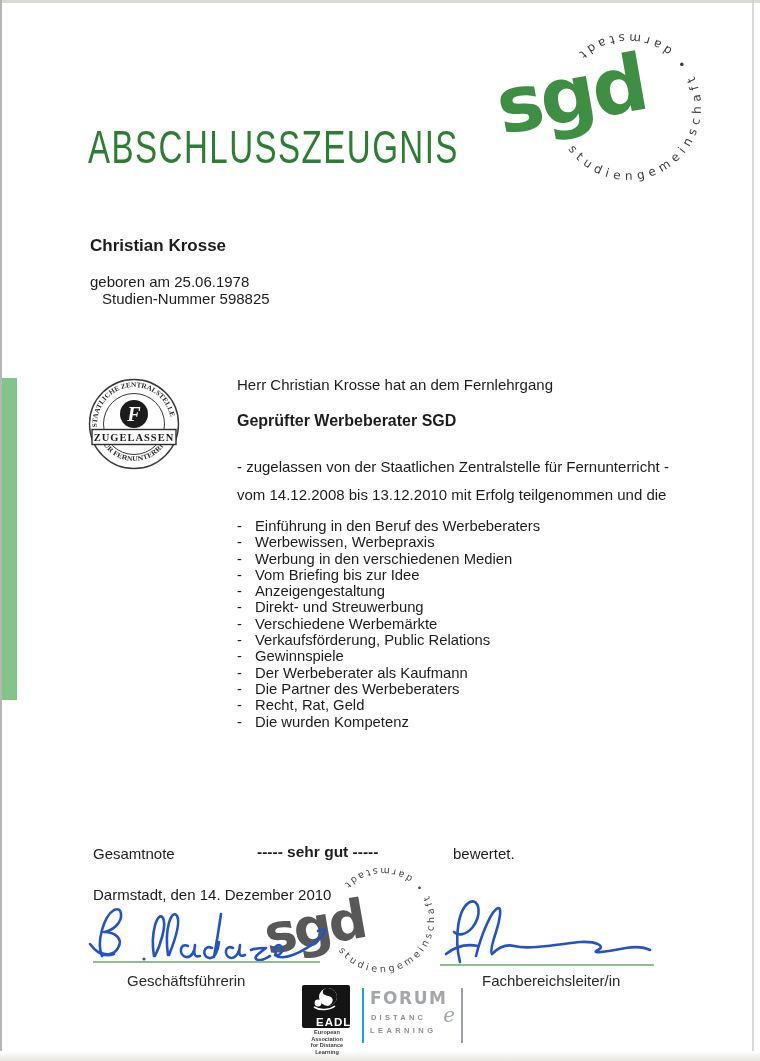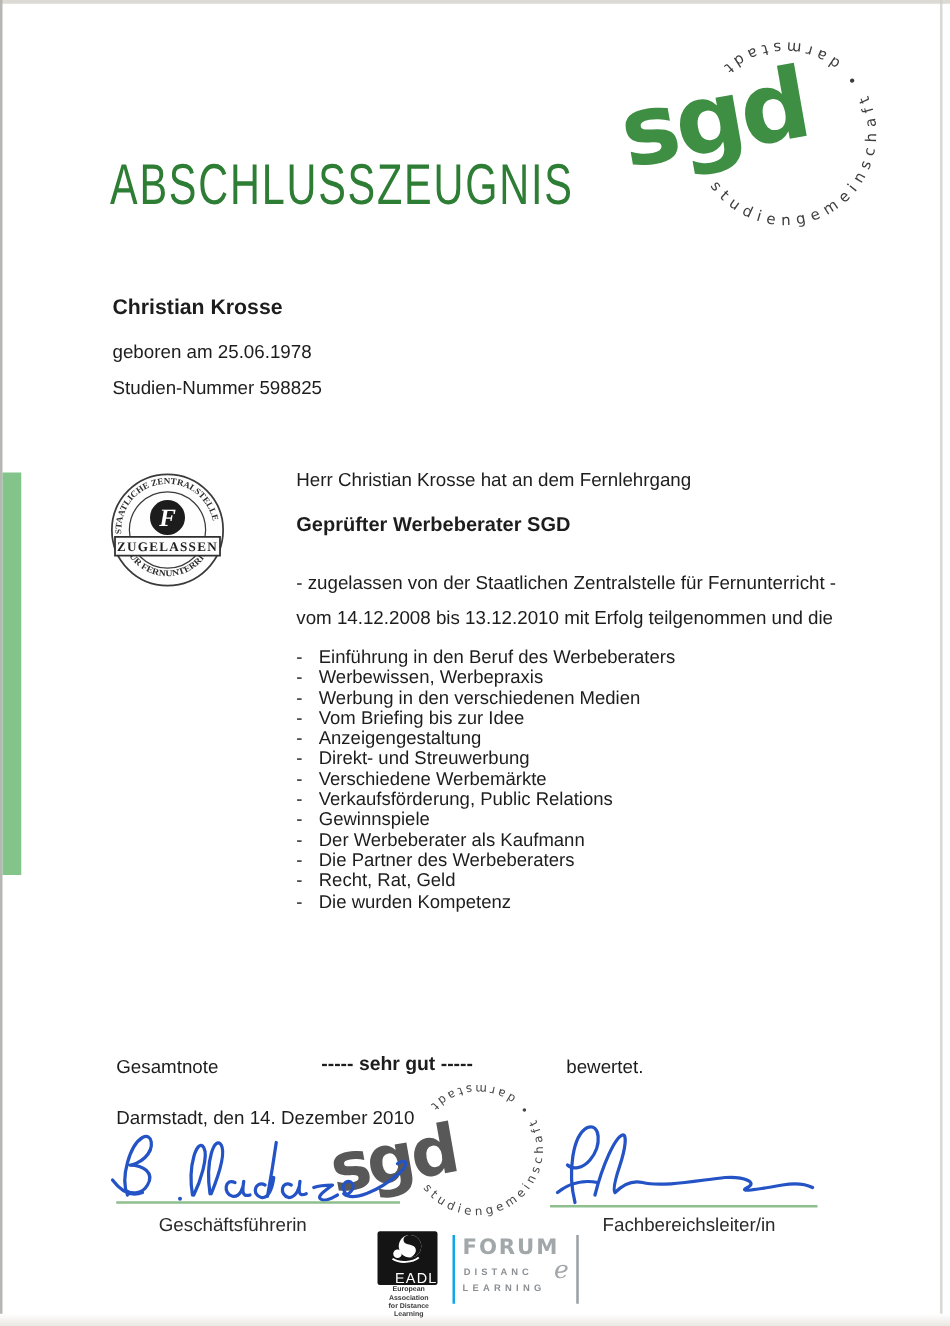--- a/index.html
+++ b/index.html
@@ -16,21 +16,21 @@
   
   .green-bar{left:2px;top:378px;width:15px;height:322px;background:#82c48a;}
   
   .title{
     left:88px;top:120px;font-size:46px;font-weight:400;letter-spacing:2px;
     color:#2e7d35;transform:scaleX(.72);transform-origin:left top;white-space:nowrap;
   }
   
   .name{left:90px;top:236px;font-size:17px;font-weight:bold;}
   .born{left:90px;top:273px;font-size:15px;}
-  .studnr{left:90px;top:290px;font-size:15px;margin-top:12px;}
+  .studnr{left:102px;top:290px;font-size:15px;}
   
   .body-text{font-size:15px;line-height:17px;white-space:nowrap;}
   .intro{left:237px;top:376px;}
   .course{left:237px;top:412px;font-weight:bold;font-size:16px;}
   .approval{left:237px;top:458px;}
   .part1{left:237px;top:486px;}
   .part2{left:237px;top:503px;}
   .subjects{left:237px;top:518px;font-size:14.8px;line-height:16.3px;}
   .subject-row{display:flex;}
   .subject-dash{width:18px;}
@@ -49,21 +49,21 @@
   .sig-label-right{left:482px;top:972px;}
   .sig-svg{pointer-events:none;}
   .sig-stroke{fill:none;stroke:#2353c4;stroke-width:2.6;stroke-linecap:round;stroke-linejoin:round;}
   
   .sgd-word{font-family:"DejaVu Sans",sans-serif;font-weight:bold;letter-spacing:-3px;}
   .ring-text{font-family:"DejaVu Sans",sans-serif;letter-spacing:2px;}
   
   .seal-arc{font-family:"Liberation Serif",serif;font-weight:bold;fill:#2e2e2e;}
   
   .eadl-box{left:302px;top:985px;width:48px;height:43px;background:#141414;border-radius:2px;text-align:center;}
-  .eadl-acronym{color:#ffffff;font-size:11.5px;font-weight:normal;letter-spacing:1px;margin-top:1px;font-family:"Liberation Sans",sans-serif;padding-left:14px;}
+  .eadl-acronym{color:#ffffff;font-size:11.5px;font-weight:bold;letter-spacing:1px;margin-top:1px;font-family:"Liberation Sans",sans-serif;padding-left:14px;}
   .eadl-sub{left:299px;top:1029px;width:56px;text-align:center;font-size:5.6px;line-height:6.5px;color:#3c3c3c;font-weight:bold;}
   .forum-box{
     left:362px;top:988px;width:101px;height:55px;
     border-left:2px solid #0ea5e9;border-right:2px solid #9aa0a3;
     padding:2px 4px 0 6px;box-sizing:border-box;
   }
   .forum-w1{font-size:17px;font-weight:bold;letter-spacing:1.5px;color:#a2a7aa;line-height:17px;font-family:"DejaVu Sans",sans-serif;}
   .forum-row2{position:relative;height:18px;}
   .forum-w2{font-size:7.5px;font-weight:bold;letter-spacing:3.2px;color:#8b9094;position:absolute;left:1px;top:6px;}
   .forum-e{position:absolute;right:2px;top:-4px;font-family:"DejaVu Serif",serif;font-style:italic;font-size:20px;color:#a2a7aa;}

